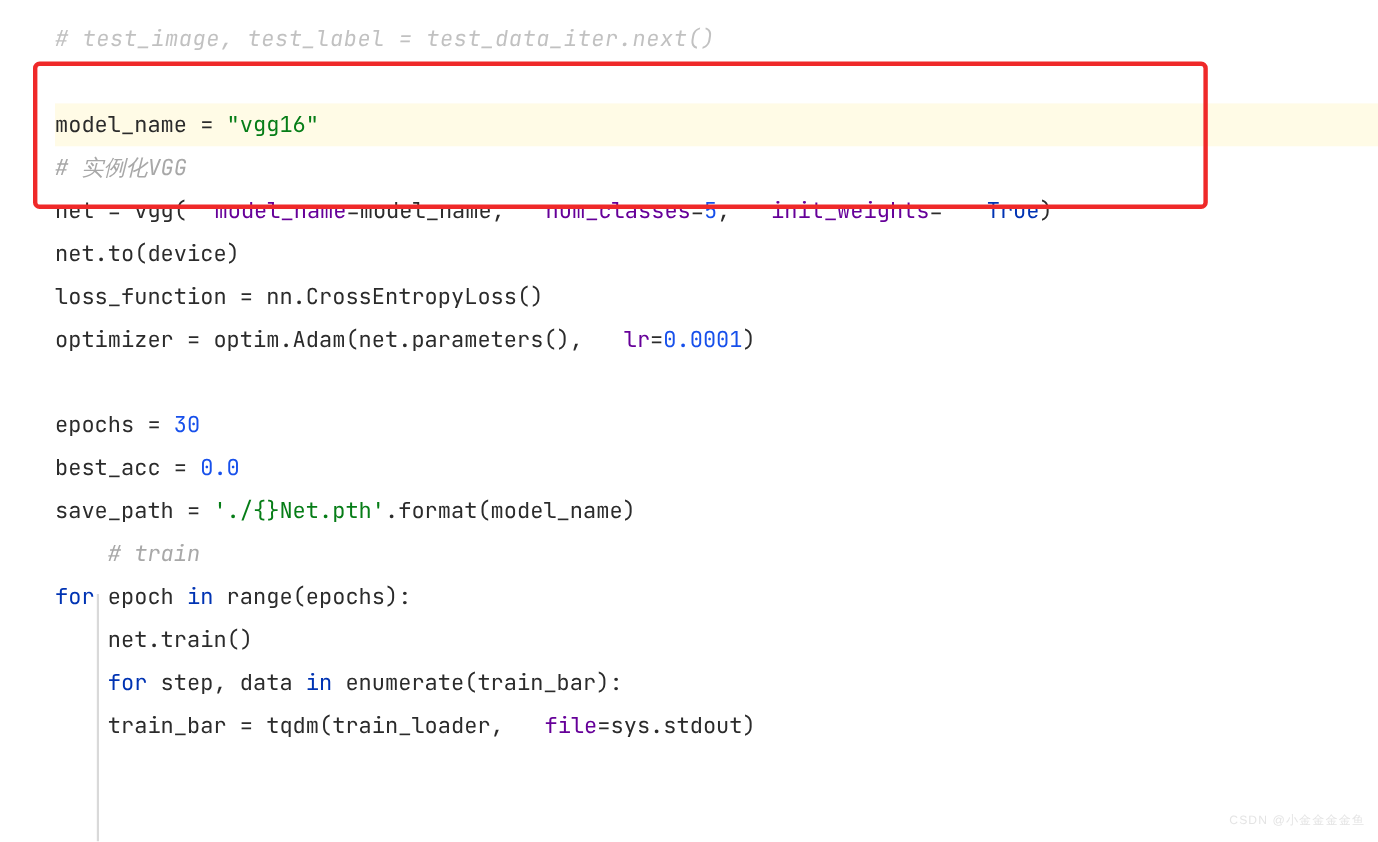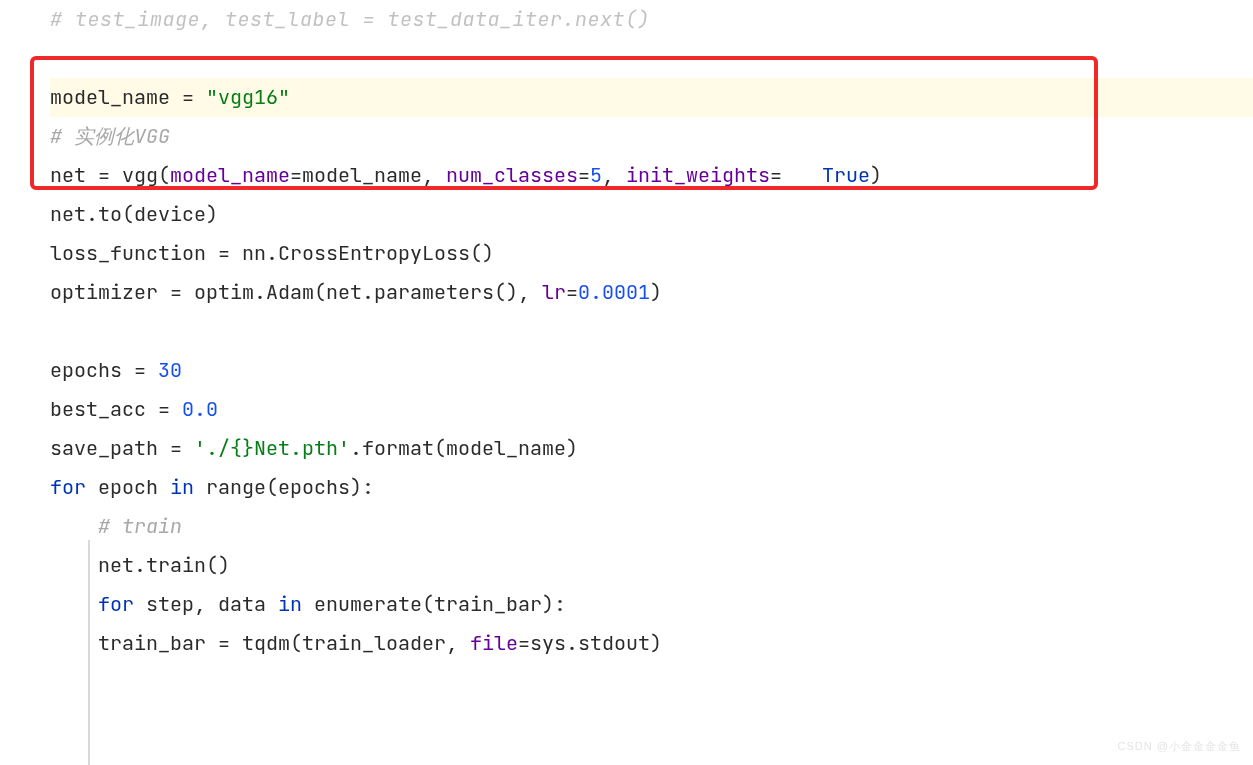--- a/index.html
+++ b/index.html
@@ -10,37 +10,37 @@
     font-size: 20px;
     line-height: 1.95;
     color: #2b2b2b;
     width: 1253px;
     height: 765px;
     overflow: hidden;
     position: relative;
   }
   .code-container {
     padding-left: 50px;
-    padding-top: 0;
+    padding-top: 16px;
     position: relative;
   }
   .line {
     white-space: pre;
     position: relative;
   }
   .comment-top {
     color: #a8a8a8;
     font-style: italic;
     opacity: 0.7;
     letter-spacing: 0.5px;
   }
   .comment { color: #a8a8a8; font-style: italic; }
   .string { color: #067d17; }
   .number { color: #1750eb; }
-  .param { color: #660099; }
+  .param { color: #660099; margin-left: 25px; }
   .keyword { color: #0033b3; }
   .boolean { color: #0033b3; margin-left: 40px; }
   .highlight-bg {
     background: #fffbe6;
     display: inline-block;
     width: 100%;
   }
   .red-box {
     position: absolute;
     left: 30px;
@@ -93,23 +93,23 @@
 
   <div class="spacer"></div>
 
   <div class="line"><span>epochs = </span><span class="number">30</span></div>
 
   <div class="line"><span>best_acc = </span><span class="number">0.0</span></div>
 
   <div class="line"><span>save_path = </span><span class="string">'./{}Net.pth'</span><span>.format(model_name)</span></div>
 
 
+  <div class="line"><span class="comment">    # train</span></div>
+
   <div class="line"><span class="keyword">for</span><span> epoch </span><span class="keyword">in</span><span> range(epochs):</span></div>
-
-  <div class="line"><span class="comment">    # train</span></div>
 
   <div class="line">    net.train()</div>
 
 
   <div class="line"><span>    </span><span class="keyword">for</span><span> step, data </span><span class="keyword">in</span><span> enumerate(train_bar):</span></div>
 
   <div class="line"><span>    train_bar = tqdm(train_loader, </span><span class="param">file</span><span>=sys.stdout)</span></div>
 
 </div>
 

